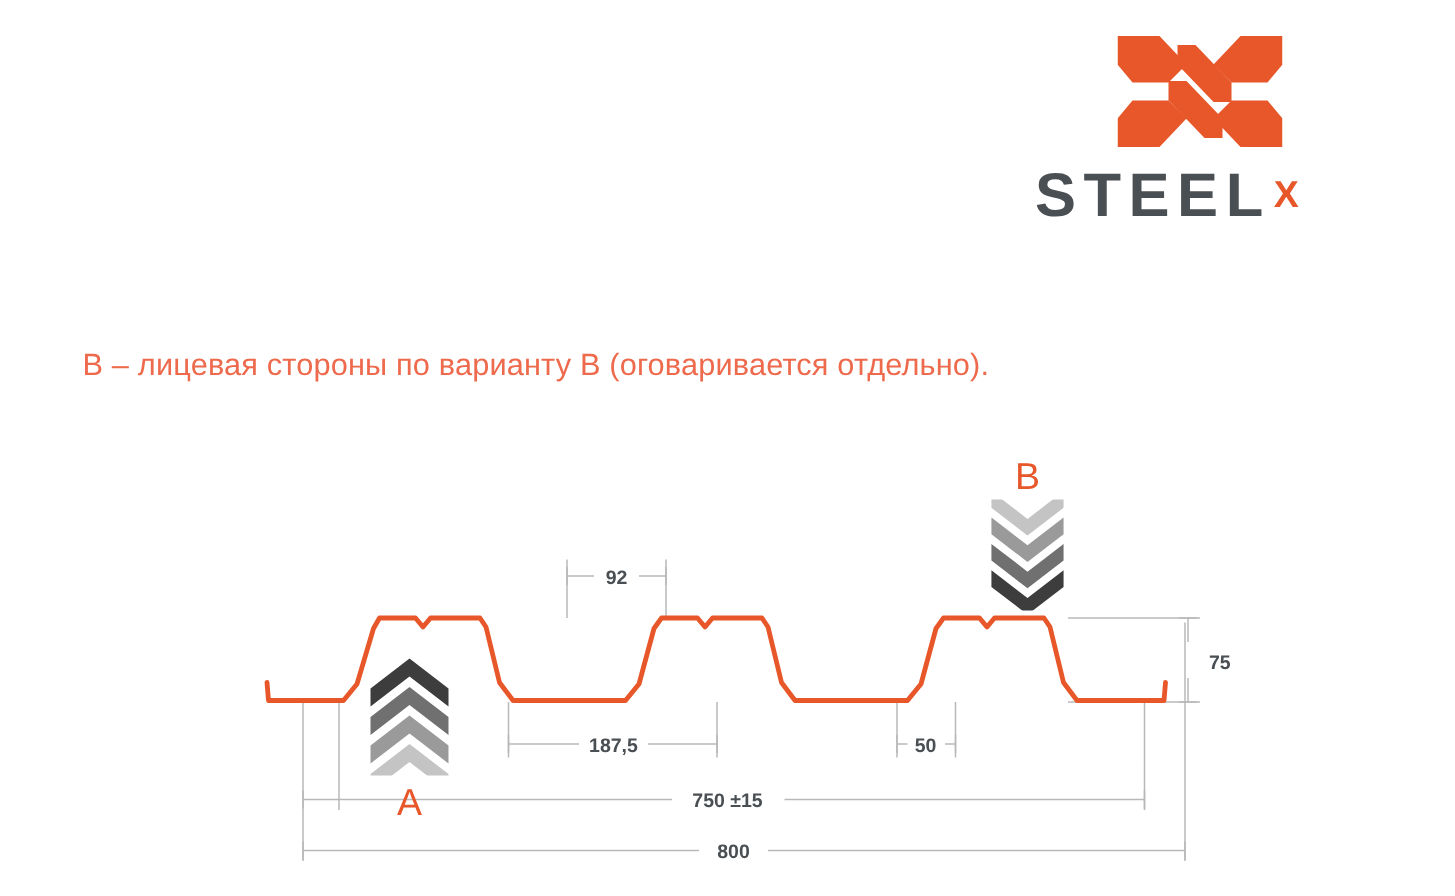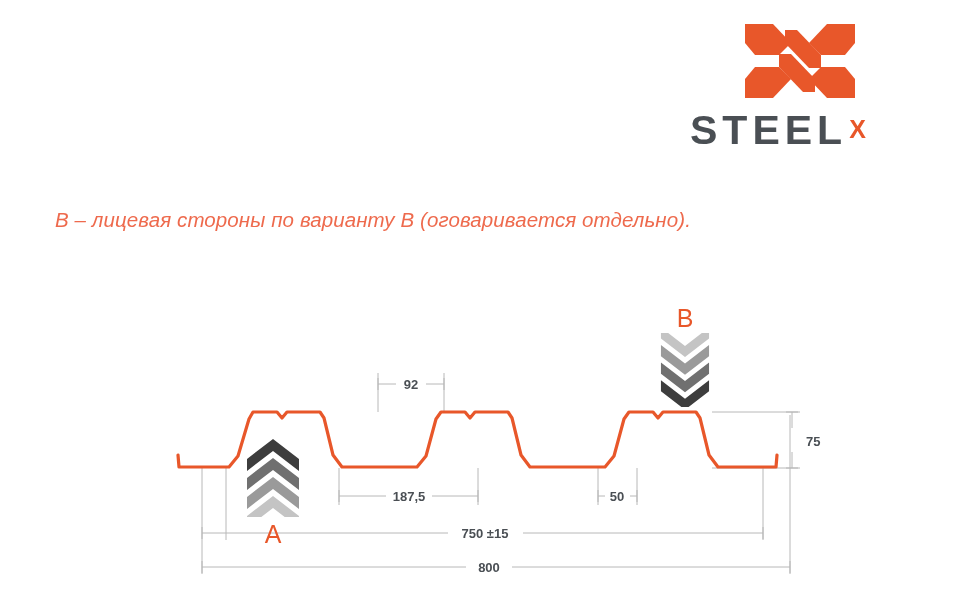--- a/index.html
+++ b/index.html
@@ -69,21 +69,21 @@
     position: absolute;
     left: 55px;
     color: #ee6a4d;
     font-family: "Liberation Sans", sans-serif;
     font-size: 20.5px;
     font-weight: normal;
     white-space: nowrap;
     letter-spacing: 0.1px;
   }
   #note-a { top: 160px; }
-  #note-b { top: 208px; font-style: italic; }
+  #note-b { top: 232px; }
 
   
   #drawing {
     position: absolute;
     left: 0;
     top: 0;
     width: 970px;
     height: 597px;
   }
 

